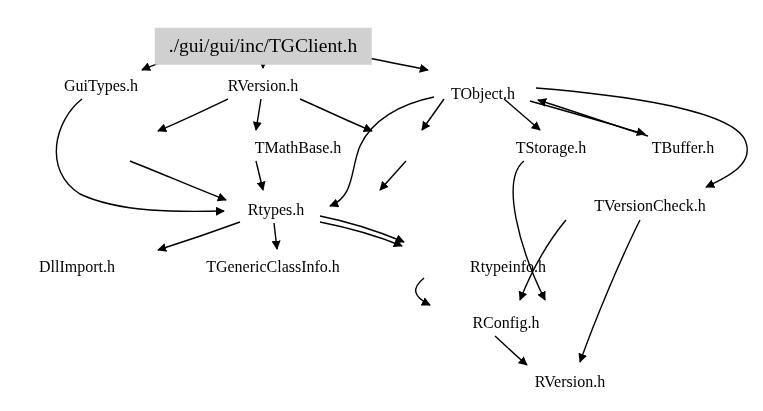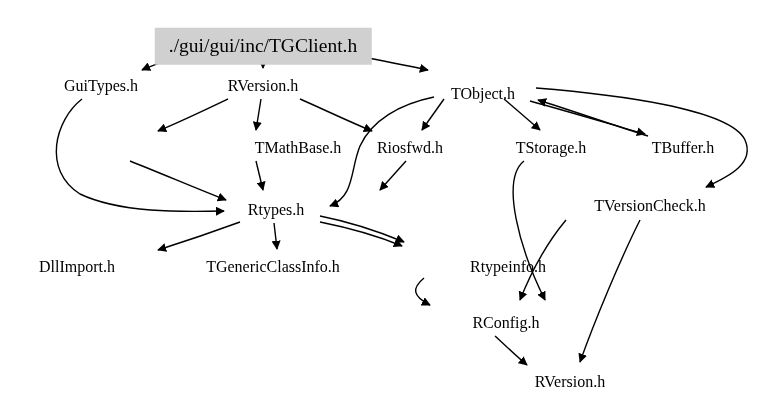--- a/index.html
+++ b/index.html
@@ -94,21 +94,20 @@
 
   <div class="node" style="left:101px;top:86px;">GuiTypes.h</div>
 
   <div class="node" style="left:263px;top:86px;">RVersion.h</div>
 
   <div class="node" style="left:483px;top:86px;margin-top:8px;">TObject.h</div>
 
 
   <div class="node" style="left:253px;top:148px;margin-left:45px;">TMathBase.h</div>
 
-  <div class="node" style="left:410px;top:148px;">Riosfwd.h</div>
 
   <div class="node" style="left:551px;top:148px;">TStorage.h</div>
 
   <div class="node" style="left:683px;top:148px;">TBuffer.h</div>
 
   <div class="node" style="left:276px;top:210px;">Rtypes.h</div>
 
   <div class="node" style="left:650px;top:206px;">TVersionCheck.h</div>
 
   <div class="node" style="left:77px;top:267px;">DllImport.h</div>

